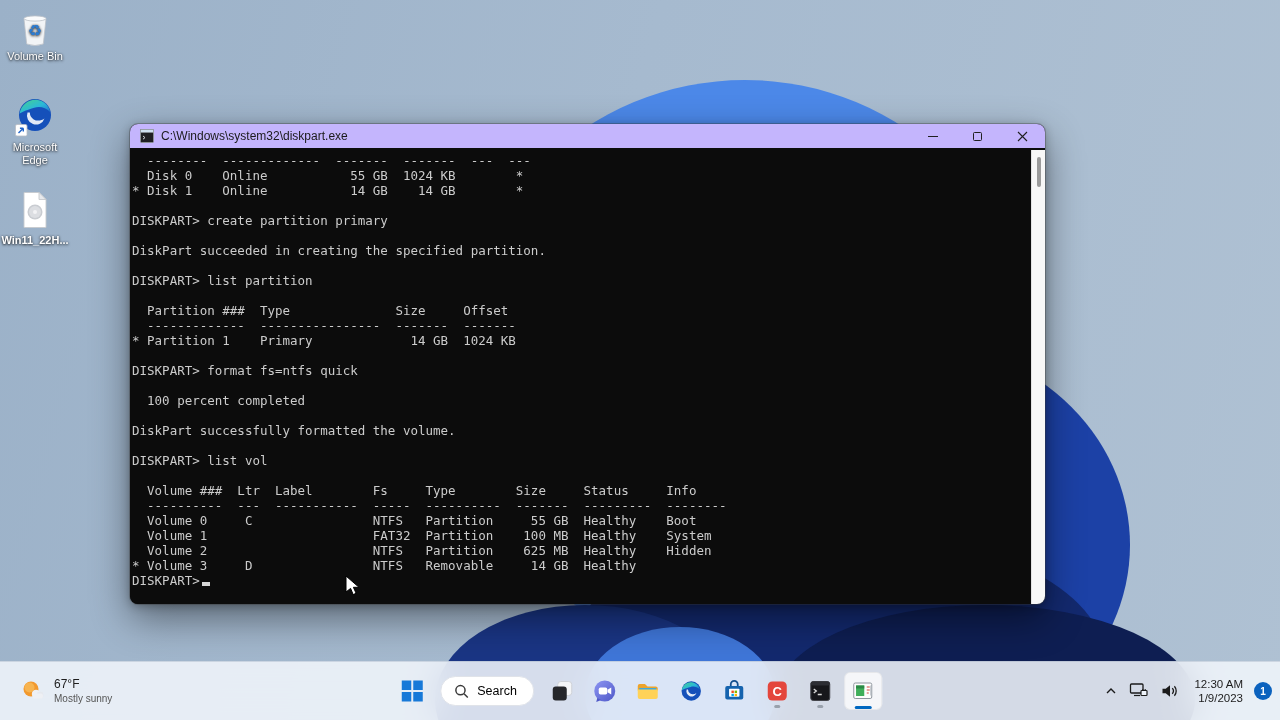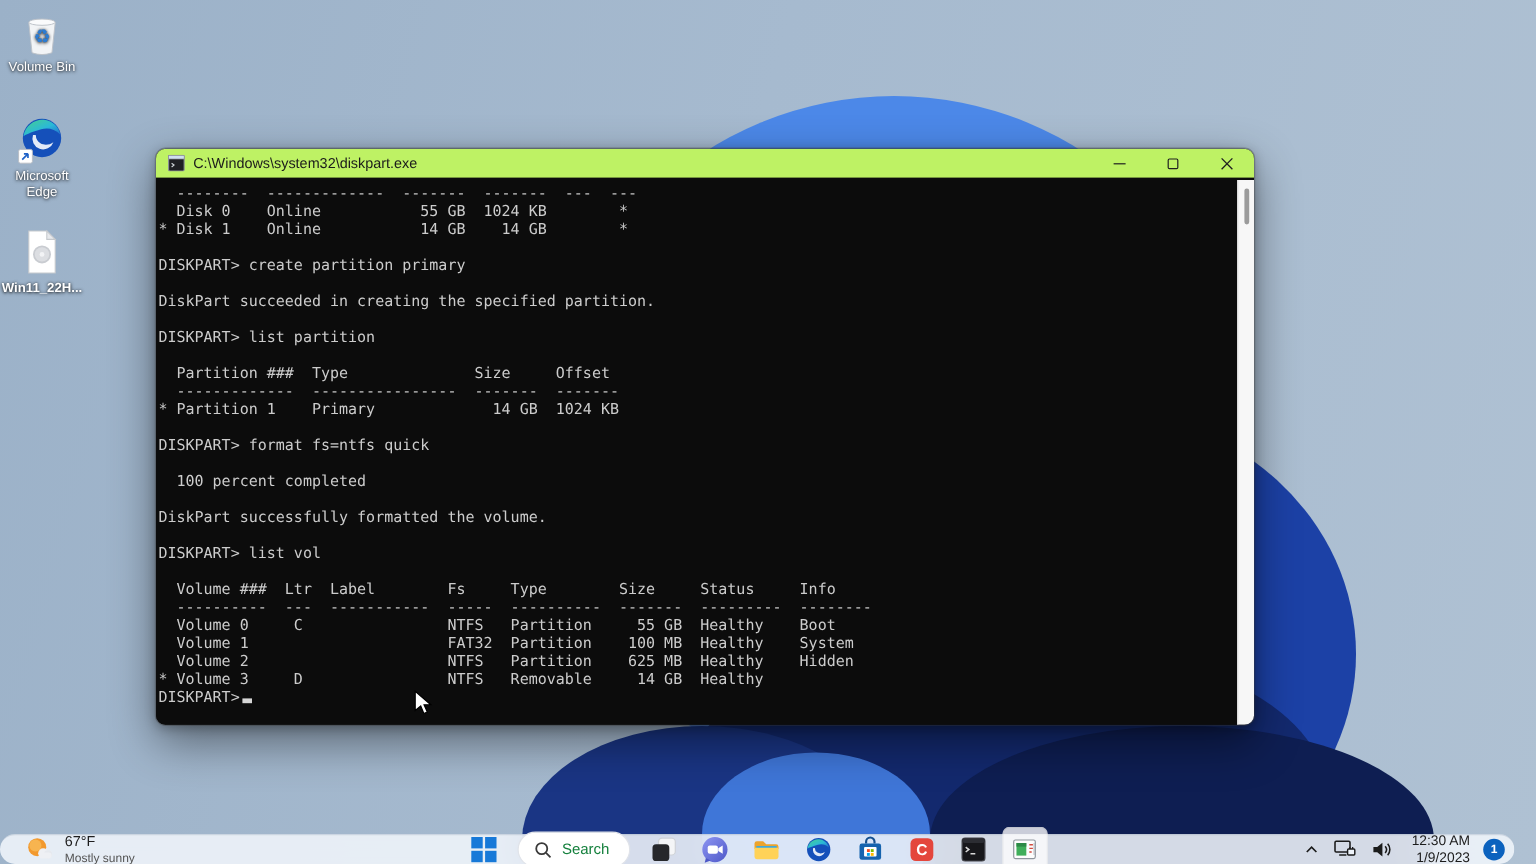--- a/index.html
+++ b/index.html
@@ -9,51 +9,51 @@
 
   
   .dicon { position:absolute; width:68px; text-align:center; color:#fff; font-size:11px; line-height:13px;
            text-shadow:0 1px 3px rgba(0,0,0,.75), 0 0 2px rgba(0,0,0,.5); cursor:default; }
   .dicon svg { display:block; margin:0 auto 3px; }
 
   
   .win { position:absolute; left:130px; top:124px; width:915px; height:480px; border-radius:8px; overflow:hidden;
          background:#0c0c0c; box-shadow:0 14px 38px rgba(0,0,0,.45), 0 2px 10px rgba(0,0,0,.28);
          outline:1px solid rgba(60,60,60,.35); }
-  .titlebar { height:24px; background:#bef264; display:flex; align-items:center; padding-left:10px; gap:7px;justify-content:center; }
+  .titlebar { height:24px; background:#c4b5fd; display:flex; align-items:center; padding-left:10px; gap:7px;justify-content:center; }
   .title-text { font-size:12px; color:#1b1b1b; white-space:nowrap; }
   .controls { margin-left:auto; display:flex; height:100%; }
   .ctrl { width:45px; height:100%; display:flex; align-items:center; justify-content:center; }
   .glyph-min { width:10px; height:0; border-top:1px solid #202020; display:block; }
   .glyph-max { width:9px; height:9px; border:1.2px solid #202020; border-radius:1.5px; display:block; }
 
   .console { position:absolute; left:0; right:14px; top:26px; bottom:0; background:#0c0c0c; padding:3px 0 0 2px; overflow:hidden; }
   .console pre, .prompt-line { font-family:"DejaVu Sans Mono","Liberation Mono",monospace; font-size:12.5px; line-height:15px; color:#cccccc; white-space:pre; }
   .prompt-line { display:flex; align-items:flex-end;text-align:center; }
   .term-cursor { display:inline-block; width:8px; height:4px; background:#d6d6d6; margin:0 0 2px 2px; }
 
   .scrollstrip { position:absolute; top:26px; right:0; bottom:0; width:14px; background:#f7f7f7; border-left:1px solid #e2e2e2; }
   .scroll-thumb { position:absolute; top:7px; left:5px; width:4px; height:30px; border-radius:2px; background:#9b9b9b; }
 
   
   .mouse { position:absolute; left:345px; top:575px; z-index:6; }
 
   
-  .taskbar { position:absolute; left:0; right:18px; bottom:0; height:25px; background:rgba(240,245,251,.88);
-             backdrop-filter:blur(16px); border-top:1px solid rgba(110,130,160,.22); z-index:10;border-radius:13px; }
+  .taskbar { position:absolute; left:0; right:0; bottom:0; height:59px; background:rgba(240,245,251,.88);
+             backdrop-filter:blur(16px); border-top:1px solid rgba(110,130,160,.22); z-index:10; }
   .weather { position:absolute; left:12px; top:0; height:100%; display:flex; align-items:center; gap:8px; padding:0 8px; border-radius:6px; }
   .weather .t1 { font-size:12px; color:#1e1e1e; line-height:15px; }
   .weather .t2 { font-size:10px; color:#555; line-height:13px; }
   .tb-center { position:absolute; left:50%; top:0; transform:translateX(-50.5%); height:100%; display:flex; align-items:center; gap:5px; }
   .tb-btn { width:38px; height:38px; border-radius:6px; display:flex; align-items:center; justify-content:center; position:relative; }
   .tb-btn.active { background:rgba(255,255,255,.78); box-shadow:inset 0 0 0 1px rgba(0,0,0,.06); }
   .run-dot { position:absolute; bottom:2px; left:50%; transform:translateX(-50%); width:6px; height:3px; border-radius:2px; background:#99a1ac; }
   .active-bar { position:absolute; bottom:1px; left:50%; transform:translateX(-50%); width:17px; height:3px; border-radius:2px; background:#0067c0; }
   .search-pill { height:30px; border-radius:15px; background:#fff; border:1px solid #e0e3e9; display:flex; align-items:center; gap:8px;
-                 padding:0 16px 0 13px; font-size:12.5px; color:#15803d; margin:0 4px; }
+                 padding:0 16px 0 13px; font-size:12.5px; color:#000000; margin:0 4px; }
   .tray { position:absolute; right:8px; top:0; height:100%; display:flex; align-items:center; gap:3px; }
   .tray-btn { height:34px; display:flex; align-items:center; justify-content:center; border-radius:5px; padding:0 4px; }
   .clock { text-align:right; font-size:11.5px; color:#1c1c1c; line-height:14px; padding:0 6px 0 8px; }
   .badge { width:18px; height:18px; border-radius:50%; background:#0b62be; color:#fff; font-size:10px; font-weight:bold;
            display:flex; align-items:center; justify-content:center; margin-left:2px; }
 </style>
 </head>
 <body>
 
 <div class="stage">

